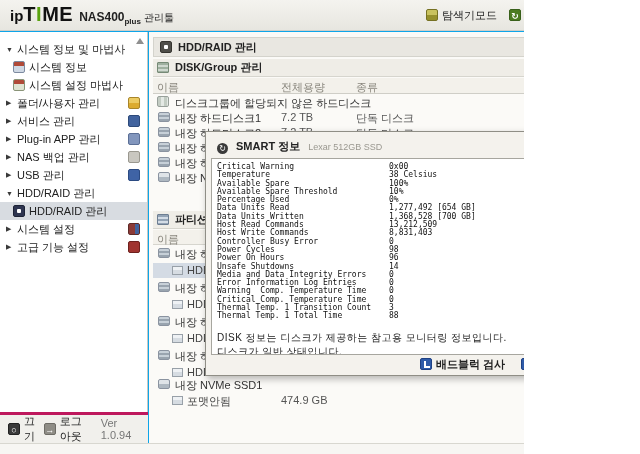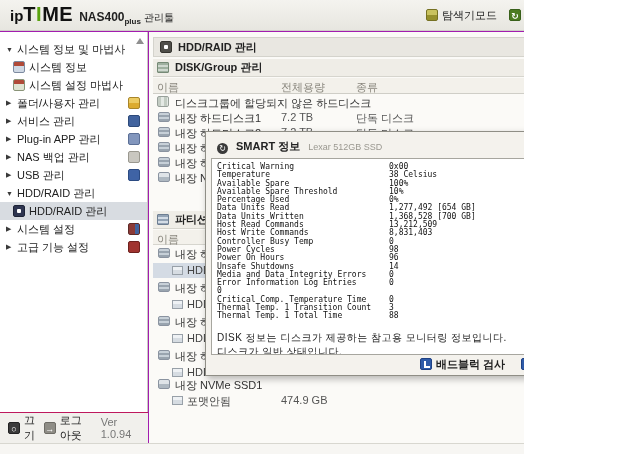--- a/index.html
+++ b/index.html
@@ -1,18 +1,18 @@
 <!DOCTYPE html>
 <html><head>
 <meta charset="utf-8">
 <style>
   * { margin:0; padding:0; box-sizing:border-box; }
   html,body { width:640px; height:454px; }
   body { font-family:"Liberation Sans","DejaVu Sans",sans-serif; font-size:11px; color:#333; background:#fff; }
-  .app { position:relative; width:524px; height:454px; background:#a21caf; overflow:hidden; }
+  .app { position:relative; width:524px; height:454px; background:#0ea5e9; overflow:hidden; }
 
   
   .top-header { position:absolute; left:0; top:0; width:640px; height:31px;
     background:linear-gradient(#f4f3ef,#e7e6e0); border-bottom:1px solid #cfcec7;
     display:flex; align-items:center; padding:0 10px; }
   .logo { display:flex; align-items:baseline; white-space:nowrap; }
   .logo .lg-ip { font-weight:bold; font-size:15px; color:#111; }
   .logo .lg-time { font-weight:bold; font-size:20px; letter-spacing:0.5px; color:#111; }
   .logo .lg-time .grn { color:#5aa30f; }
   .logo .lg-prod { font-weight:bold; font-size:12px; color:#222; margin-left:6px; }
@@ -47,21 +47,21 @@
   .ico-folder    { background:linear-gradient(180deg,#eccb62 0 5px,#dcab2e 5px); border:1px solid #a8852a; }
   .ico-services  { background:#41639e; border:1px solid #2d4a7a; }
   .ico-torrent   { background:#3e8c37; border:1px solid #2a6625; }
   .ico-plugin    { background:#8296bd; border:1px solid #5b6f96; }
   .ico-backup    { background:#c9c7c0; border:1px solid #9a988f; }
   .ico-usb       { background:#3f63a5; border:1px solid #2b4a82; }
   .ico-hddsel    { background:radial-gradient(circle at 50% 50%,#fff 0 2px,#2e3550 2.5px); border:1px solid #1d2336; }
   .ico-sysset    { background:linear-gradient(90deg,#8c3a36 0 6px,#41639e 6px); border:1px solid #5e2a27; }
   .ico-advanced  { background:#a03430; border:1px solid #6e211e; }
   .sidebar-footer { position:absolute; left:0; top:412px; width:148px; height:31px;
-    border-top:1px solid #be185d; background:#f1f0ec; display:flex; align-items:center; gap:6px; padding:0 8px; }
+    border-top:3px solid #be185d; background:#f1f0ec; display:flex; align-items:center; gap:6px; padding:0 8px; }
   .f-item { display:flex; align-items:center; gap:4px; cursor:pointer; color:#222; }
   .mi-power { background:#3a3a3a; border:1px solid #222; }
   .mi-power::before { content:"\25cb"; }
   .mi-logout { background:#8f8d86; border:1px solid #6e6c66; }
   .mi-logout::before { content:"\2192"; }
   .f-version { color:#777; margin-left:4px; }
   .bottom-strip { position:absolute; left:0; top:443px; width:640px; height:11px;
     background:#f7f6f3; border-top:1px solid #d8d7d0; }
 
   
@@ -366,21 +366,21 @@
         </div>
         <div class="smart-line">
           <span class="smart-label">Host Read Commands</span>
           <span class="smart-value">13,212,509</span>
         </div>
         <div class="smart-line">
           <span class="smart-label">Host Write Commands</span>
           <span class="smart-value">8,831,403</span>
         </div>
         <div class="smart-line">
-          <span class="smart-label">Controller Busy Temp</span>
+          <span class="smart-label">Controller Busy Error</span>
           <span class="smart-value">0</span>
         </div>
         <div class="smart-line">
           <span class="smart-label">Power Cycles</span>
           <span class="smart-value">98</span>
         </div>
         <div class="smart-line">
           <span class="smart-label">Power On Hours</span>
           <span class="smart-value">96</span>
         </div>
@@ -390,20 +390,21 @@
         </div>
         <div class="smart-line">
           <span class="smart-label">Media and Data Integrity Errors</span>
           <span class="smart-value">0</span>
         </div>
         <div class="smart-line">
           <span class="smart-label">Error Information Log Entries</span>
           <span class="smart-value">0</span>
         </div>
         <div class="smart-line">
+          <span class="smart-label">Warning  Comp. Temperature Time</span>
           <span class="smart-value">0</span>
         </div>
         <div class="smart-line">
           <span class="smart-label">Critical Comp. Temperature Time</span>
           <span class="smart-value">0</span>
         </div>
         <div class="smart-line">
           <span class="smart-label">Thermal Temp. 1 Transition Count</span>
           <span class="smart-value">3</span>
         </div>

